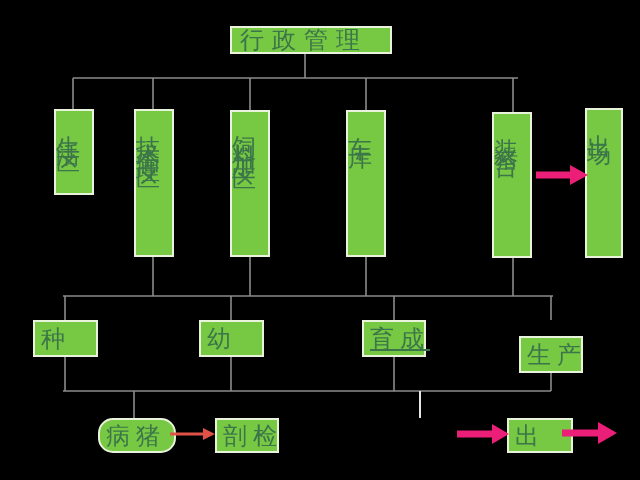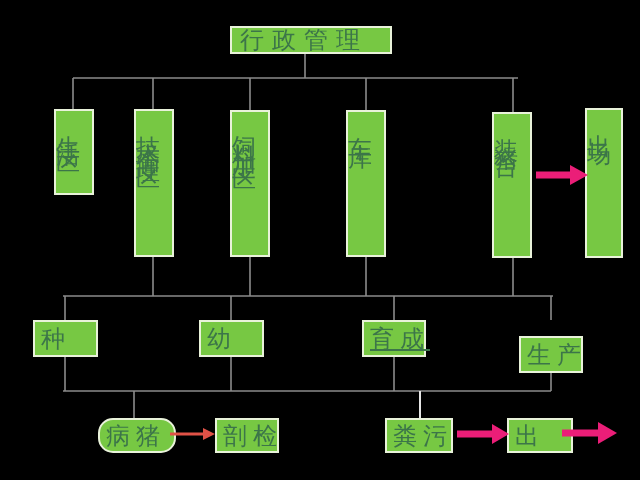--- a/index.html
+++ b/index.html
@@ -92,23 +92,20 @@
   </div>
 
   <div class="box hbox" style="left:98px;top:418px;width:78px;height:35px;border-radius:15px;">
     <span>病猪</span>
   </div>
 
   <div class="box hbox" style="left:215px;top:418px;width:64px;height:35px;">
     <span>剖检</span>
   </div>
 
-  <div class="box hbox" style="left:385px;top:418px;width:68px;height:35px;">
-    <span>粪污</span>
-  </div>
 
   <div class="box hbox" style="left:507px;top:418px;width:66px;height:35px;">
     <span>出</span>
   </div>
 
   <svg id="arrow-layer" class="layer" viewBox="0 0 640 480">
     <g>
       <line x1="536" y1="175" x2="572" y2="175" stroke="#EB1E78" stroke-width="7"></line>
       <polygon points="570,165 588,175 570,185" fill="#EB1E78"></polygon>
     </g>

